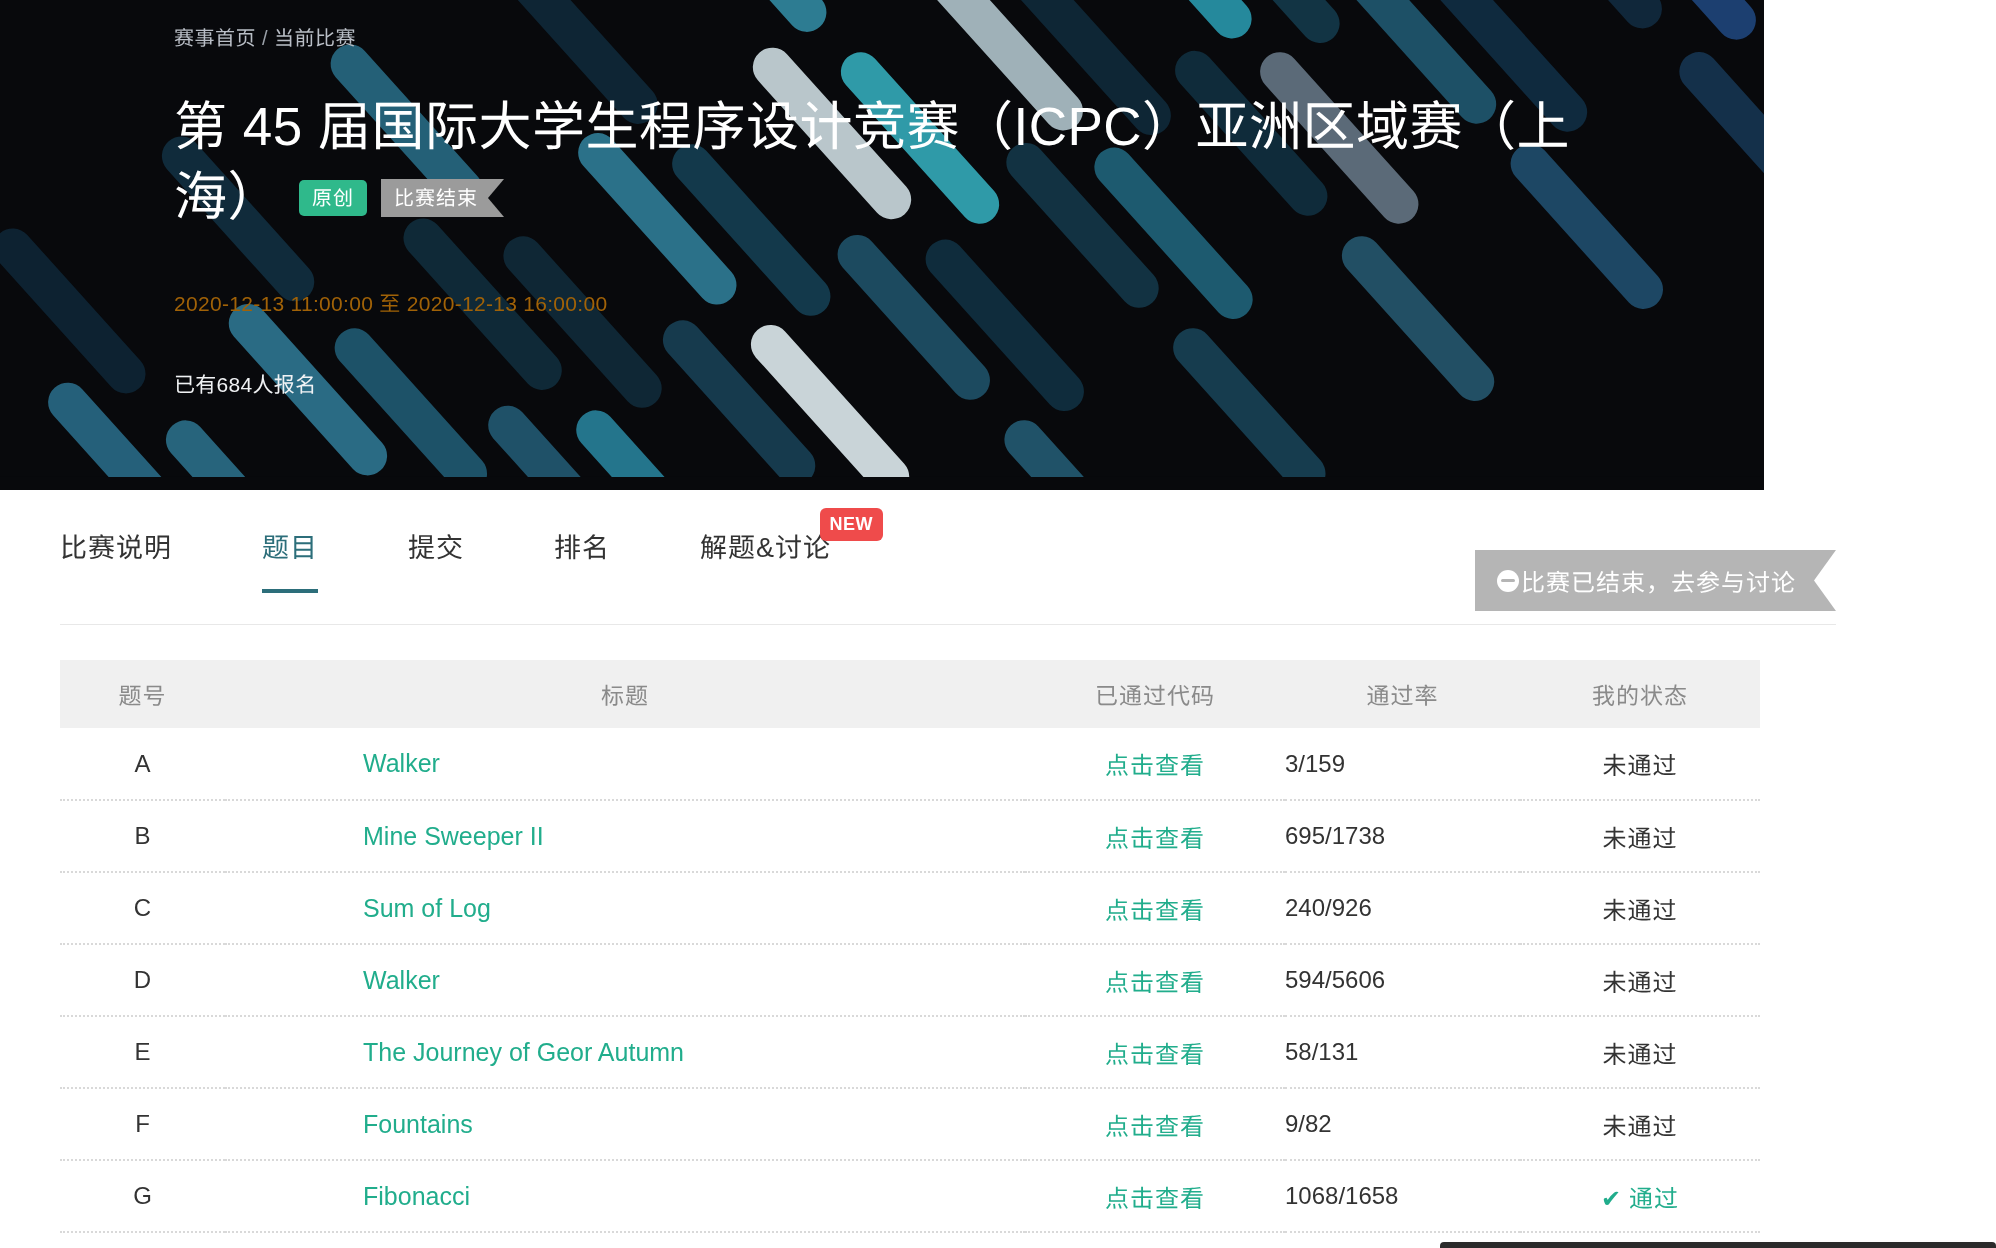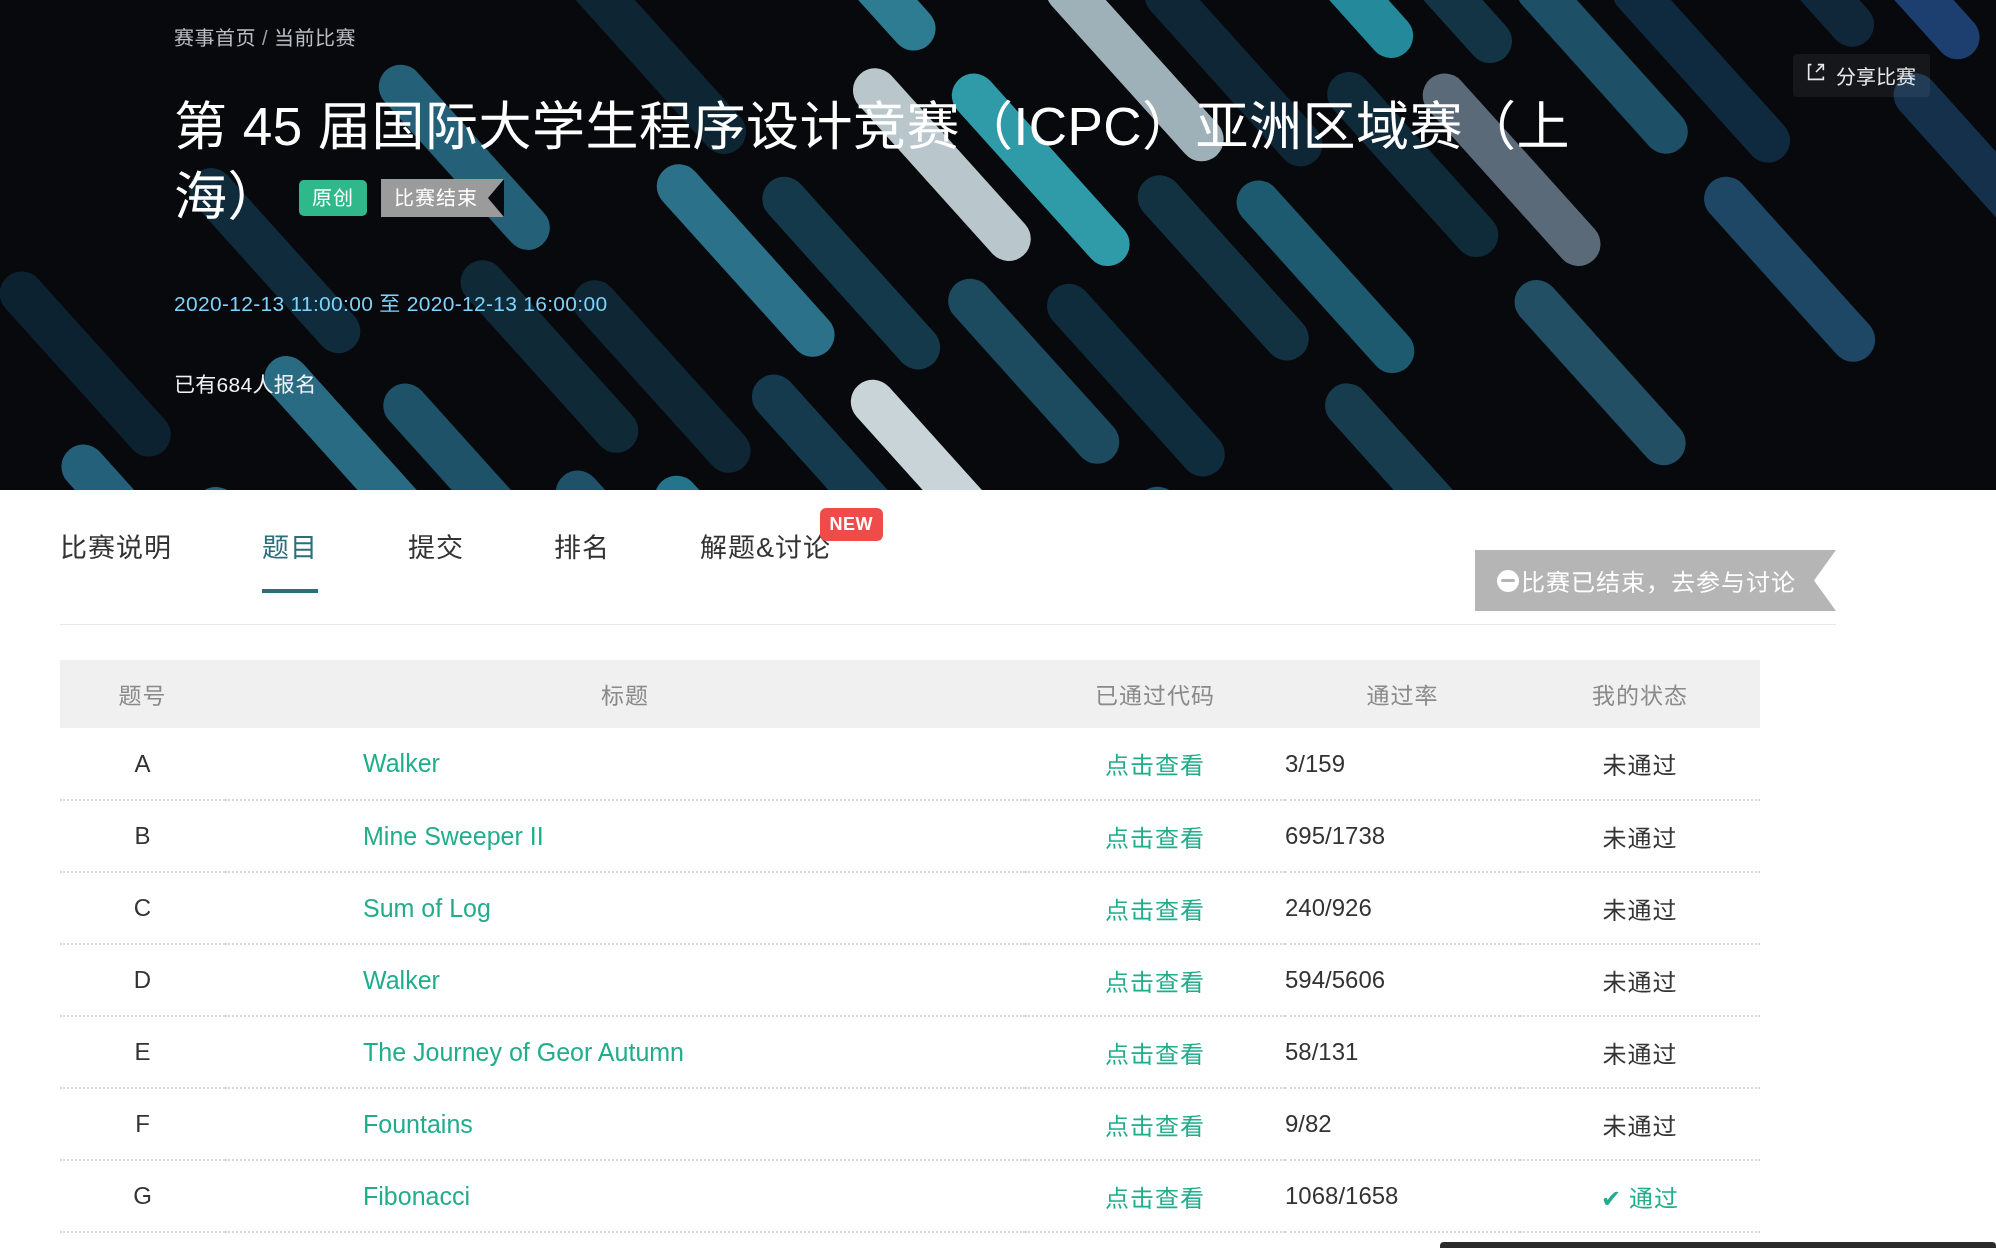--- a/index.html
+++ b/index.html
@@ -8,21 +8,21 @@
     width: 1996px;
     height: 1248px;
     overflow: hidden;
     background: #ffffff;
     font-family: "Liberation Sans", "DejaVu Sans", sans-serif;
   }
 
   
   .hero {
     position: relative;
-    width: 1996px;
+    width: 1764px;
     height: 490px;
     background: #08090c;
     overflow: hidden;
   }
   .hero-pattern {
     position: absolute;
     inset: -120px -60px -60px -60px;
     opacity: 1;
   }
   .hero-inner {
@@ -106,21 +106,21 @@
     right: 0; top: 0;
     width: 16px; height: 100%;
     background: #08090c;
     clip-path: polygon(100% 0, 100% 100%, 0 50%);
   }
 
   .hero-meta {
     position: absolute;
     left: 174px;
     top: 288px;
-    color: #7dd3fc;
+    color: #a16207;
     font-size: 21px;
     line-height: 1.55;
     letter-spacing: 0.3px;
   }
   .hero-signup {
     position: absolute;
     left: 174px;
     top: 368px;
     color: #f0f2f4;
     font-size: 21px;

